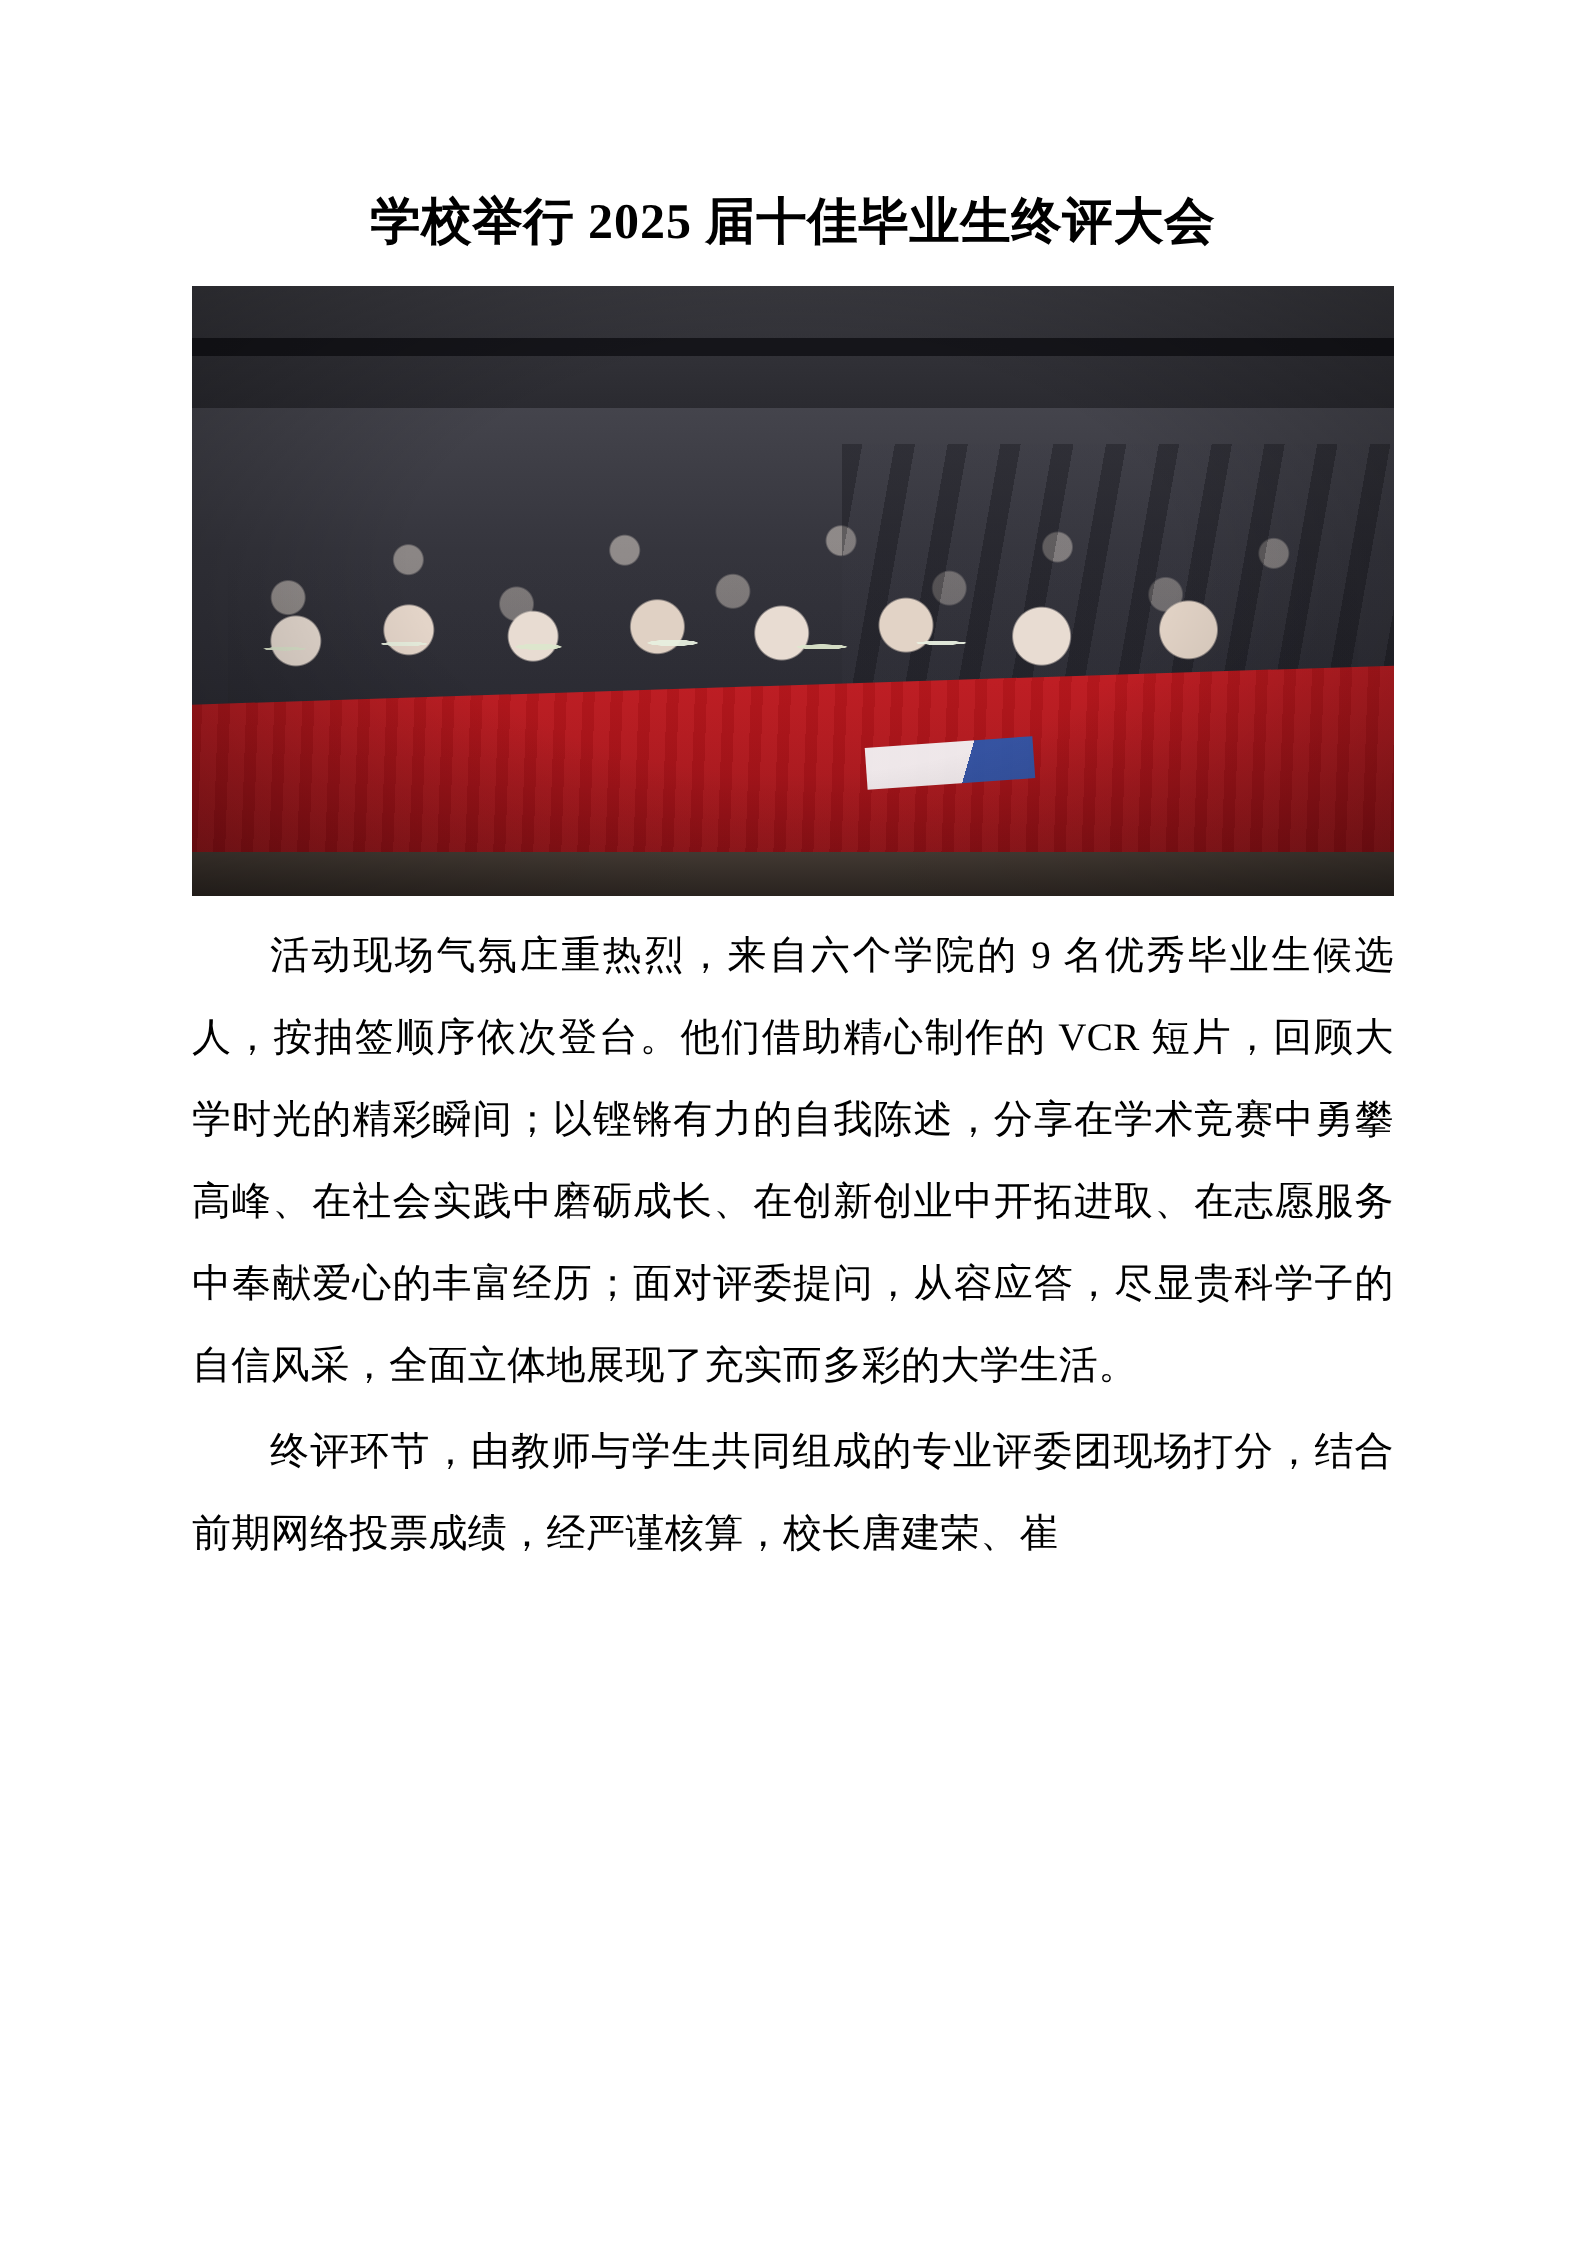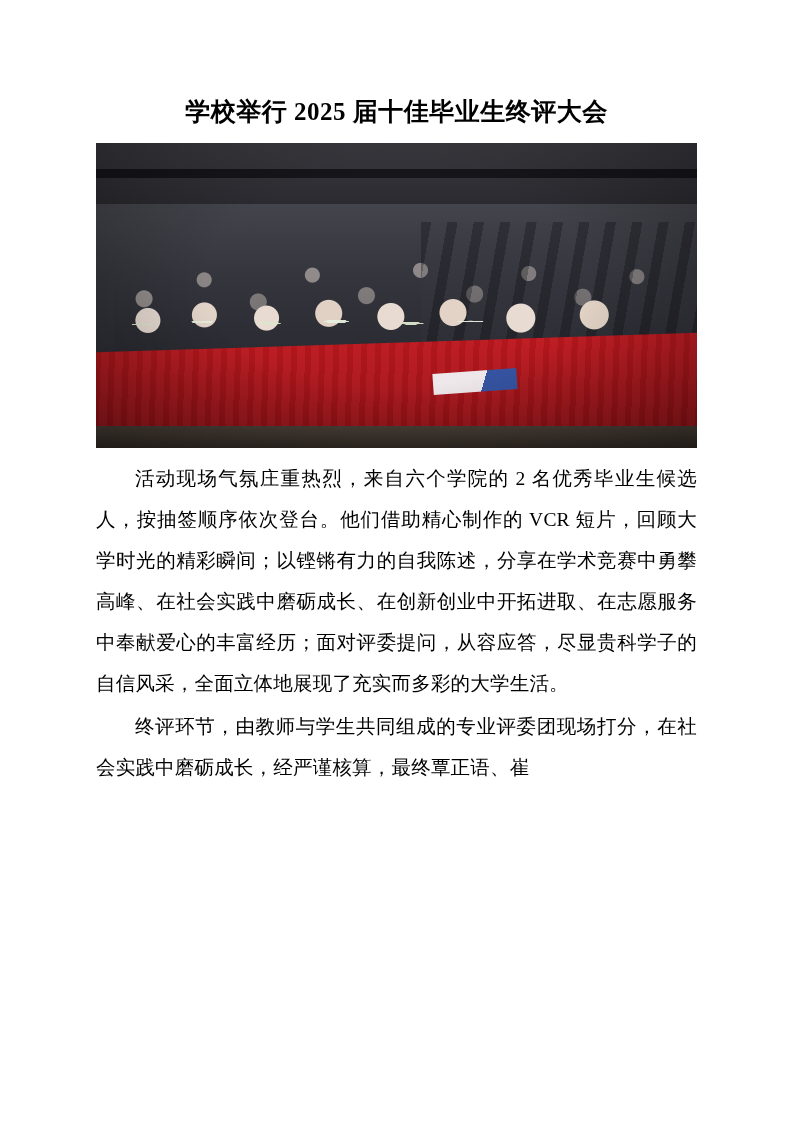--- a/index.html
+++ b/index.html
@@ -150,17 +150,17 @@
       <div class="ph-judges"></div>
       <div class="ph-table"></div>
       <div class="ph-flowers"></div>
       <div class="ph-papers"></div>
       <div class="ph-floor"></div>
       <div class="ph-vig"></div>
     </div>
 
   </figure>
 
-  <p class="para">活动现场气氛庄重热烈，来自六个学院的 2 名优秀毕业生候选人，按抽签顺序依次登台。他们借助精心制作的 VCR 短片，回顾大学时光的精彩瞬间；以铿锵有力的自我陈述，分享在学术竞赛中勇攀高峰、在社会实践中磨砺成长、在创新创业中开拓进取、在志愿服务中奉献爱心的丰富经历；面对评委提问，从容应答，尽显贵科学子的自信风采，全面立体地展现了充实而多彩的大学生活。</p>
+  <p class="para">活动现场气氛庄重热烈，来自六个学院的 9 名优秀毕业生候选人，按抽签顺序依次登台。他们借助精心制作的 VCR 短片，回顾大学时光的精彩瞬间；以铿锵有力的自我陈述，分享在学术竞赛中勇攀高峰、在社会实践中磨砺成长、在创新创业中开拓进取、在志愿服务中奉献爱心的丰富经历；面对评委提问，从容应答，尽显贵科学子的自信风采，全面立体地展现了充实而多彩的大学生活。</p>
 
-  <p class="para">终评环节，由教师与学生共同组成的专业评委团现场打分，在社会实践中磨砺成长，经严谨核算，最终覃正语、崔</p>
+  <p class="para">终评环节，由教师与学生共同组成的专业评委团现场打分，结合前期网络投票成绩，经严谨核算，校长唐建荣、崔</p>
 
 </div>
 
 </body></html>

